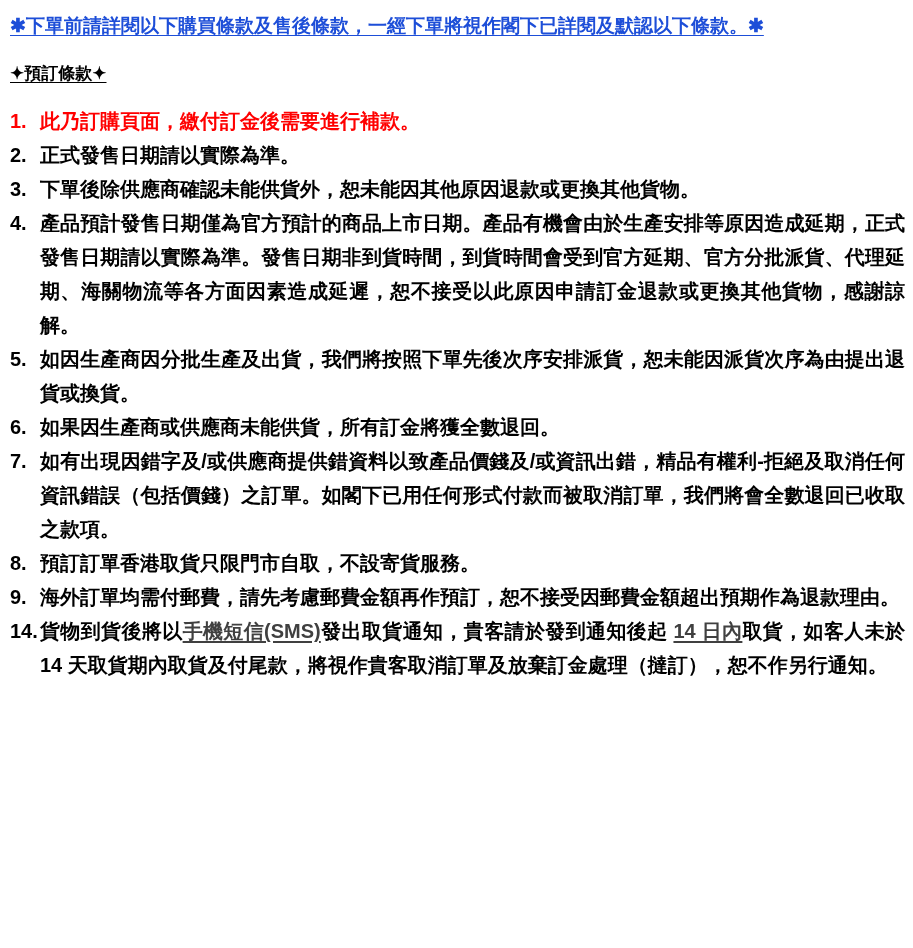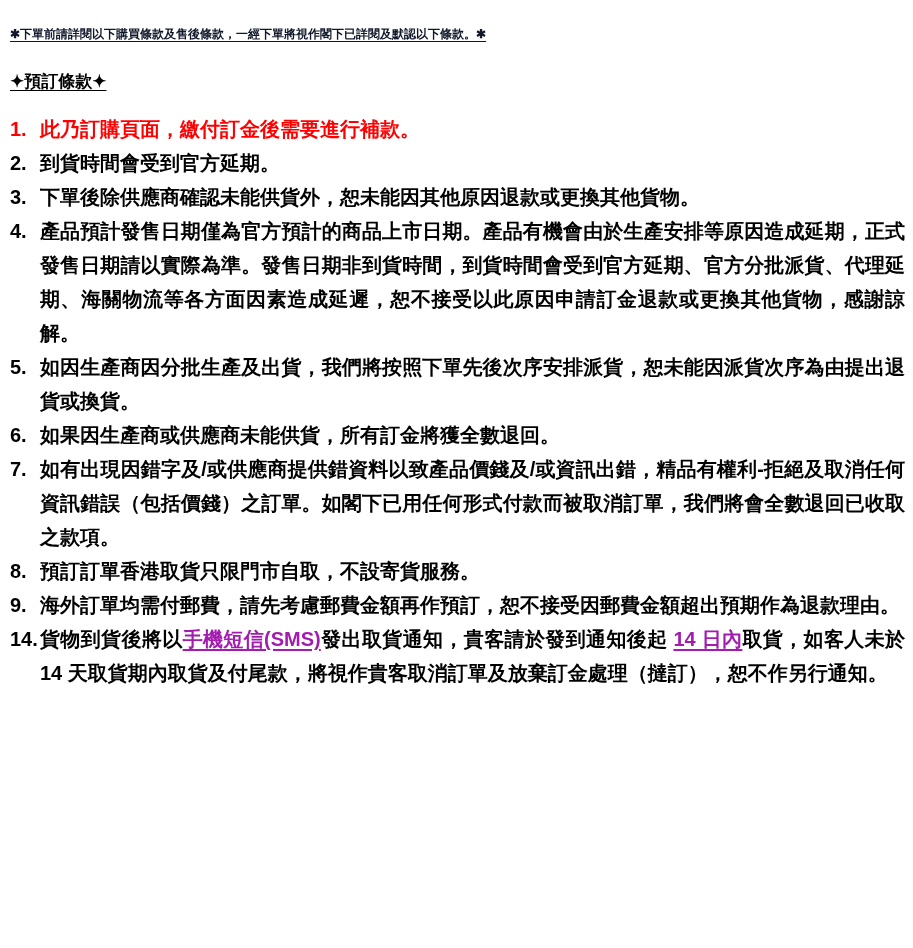--- a/index.html
+++ b/index.html
@@ -12,24 +12,24 @@
     width: 913px;
     min-height: 948px;
     font-family: "Liberation Sans", sans-serif;
     color: #000000;
     font-weight: 700;
   }
   .page {
     padding: 8px 8px 10px 10px;
   }
   .notice-title {
-    margin: 12px 0 20px 0;
-    font-size: 12px;
+    margin: 4px 0 20px 0;
+    font-size: 19px;
     line-height: 28px;
-    color: #0f172a;
+    color: #1d4ed8;
     font-weight: 700;
     text-decoration: underline;
     text-underline-offset: 3px;
   }
   .section-title {
     margin: 0 0 16px 0;
     font-size: 17px;
     line-height: 28px;
     color: #000000;
     font-weight: 700;
@@ -52,21 +52,21 @@
     flex: 0 0 30px;
     white-space: nowrap;
   }
   ol.terms li .txt {
     flex: 1 1 auto;
     text-align: justify;
     text-justify: inter-ideograph;
   }
   li.red, li.red .num, li.red .txt { color: #ff0000; }
   .red-underline {
-    color: #a21caf;
+    color: #404040;
     text-decoration: underline;
     text-underline-offset: 3px;
     margin-top: 28px;
   }
   a.link {
     color: #0000ee;
     text-decoration: underline;
     text-underline-offset: 3px;
     cursor: pointer;
   }
@@ -79,21 +79,21 @@
 
   <h2 class="section-title">✦預訂條款✦</h2>
 
   <ol class="terms">
       <li class="red">
         <span class="num">1.</span>
         <span class="txt">此乃訂購頁面，繳付訂金後需要進行補款。</span>
       </li>
       <li>
         <span class="num">2.</span>
-        <span class="txt">到貨時間會受到官方延期。</span>
+        <span class="txt">正式發售日期請以實際為準。</span>
       </li>
       <li>
         <span class="num">3.</span>
         <span class="txt">下單後除供應商確認未能供貨外，恕未能因其他原因退款或更換其他貨物。</span>
       </li>
       <li>
         <span class="num">4.</span>
         <span class="txt">產品預計發售日期僅為官方預計的商品上市日期。產品有機會由於生產安排等原因造成延期，正式發售日期請以實際為準。發售日期非到貨時間，到貨時間會受到官方延期、官方分批派貨、代理延期、海關物流等各方面因素造成延遲，恕不接受以此原因申請訂金退款或更換其他貨物，感謝諒解。</span>
       </li>
       <li>

